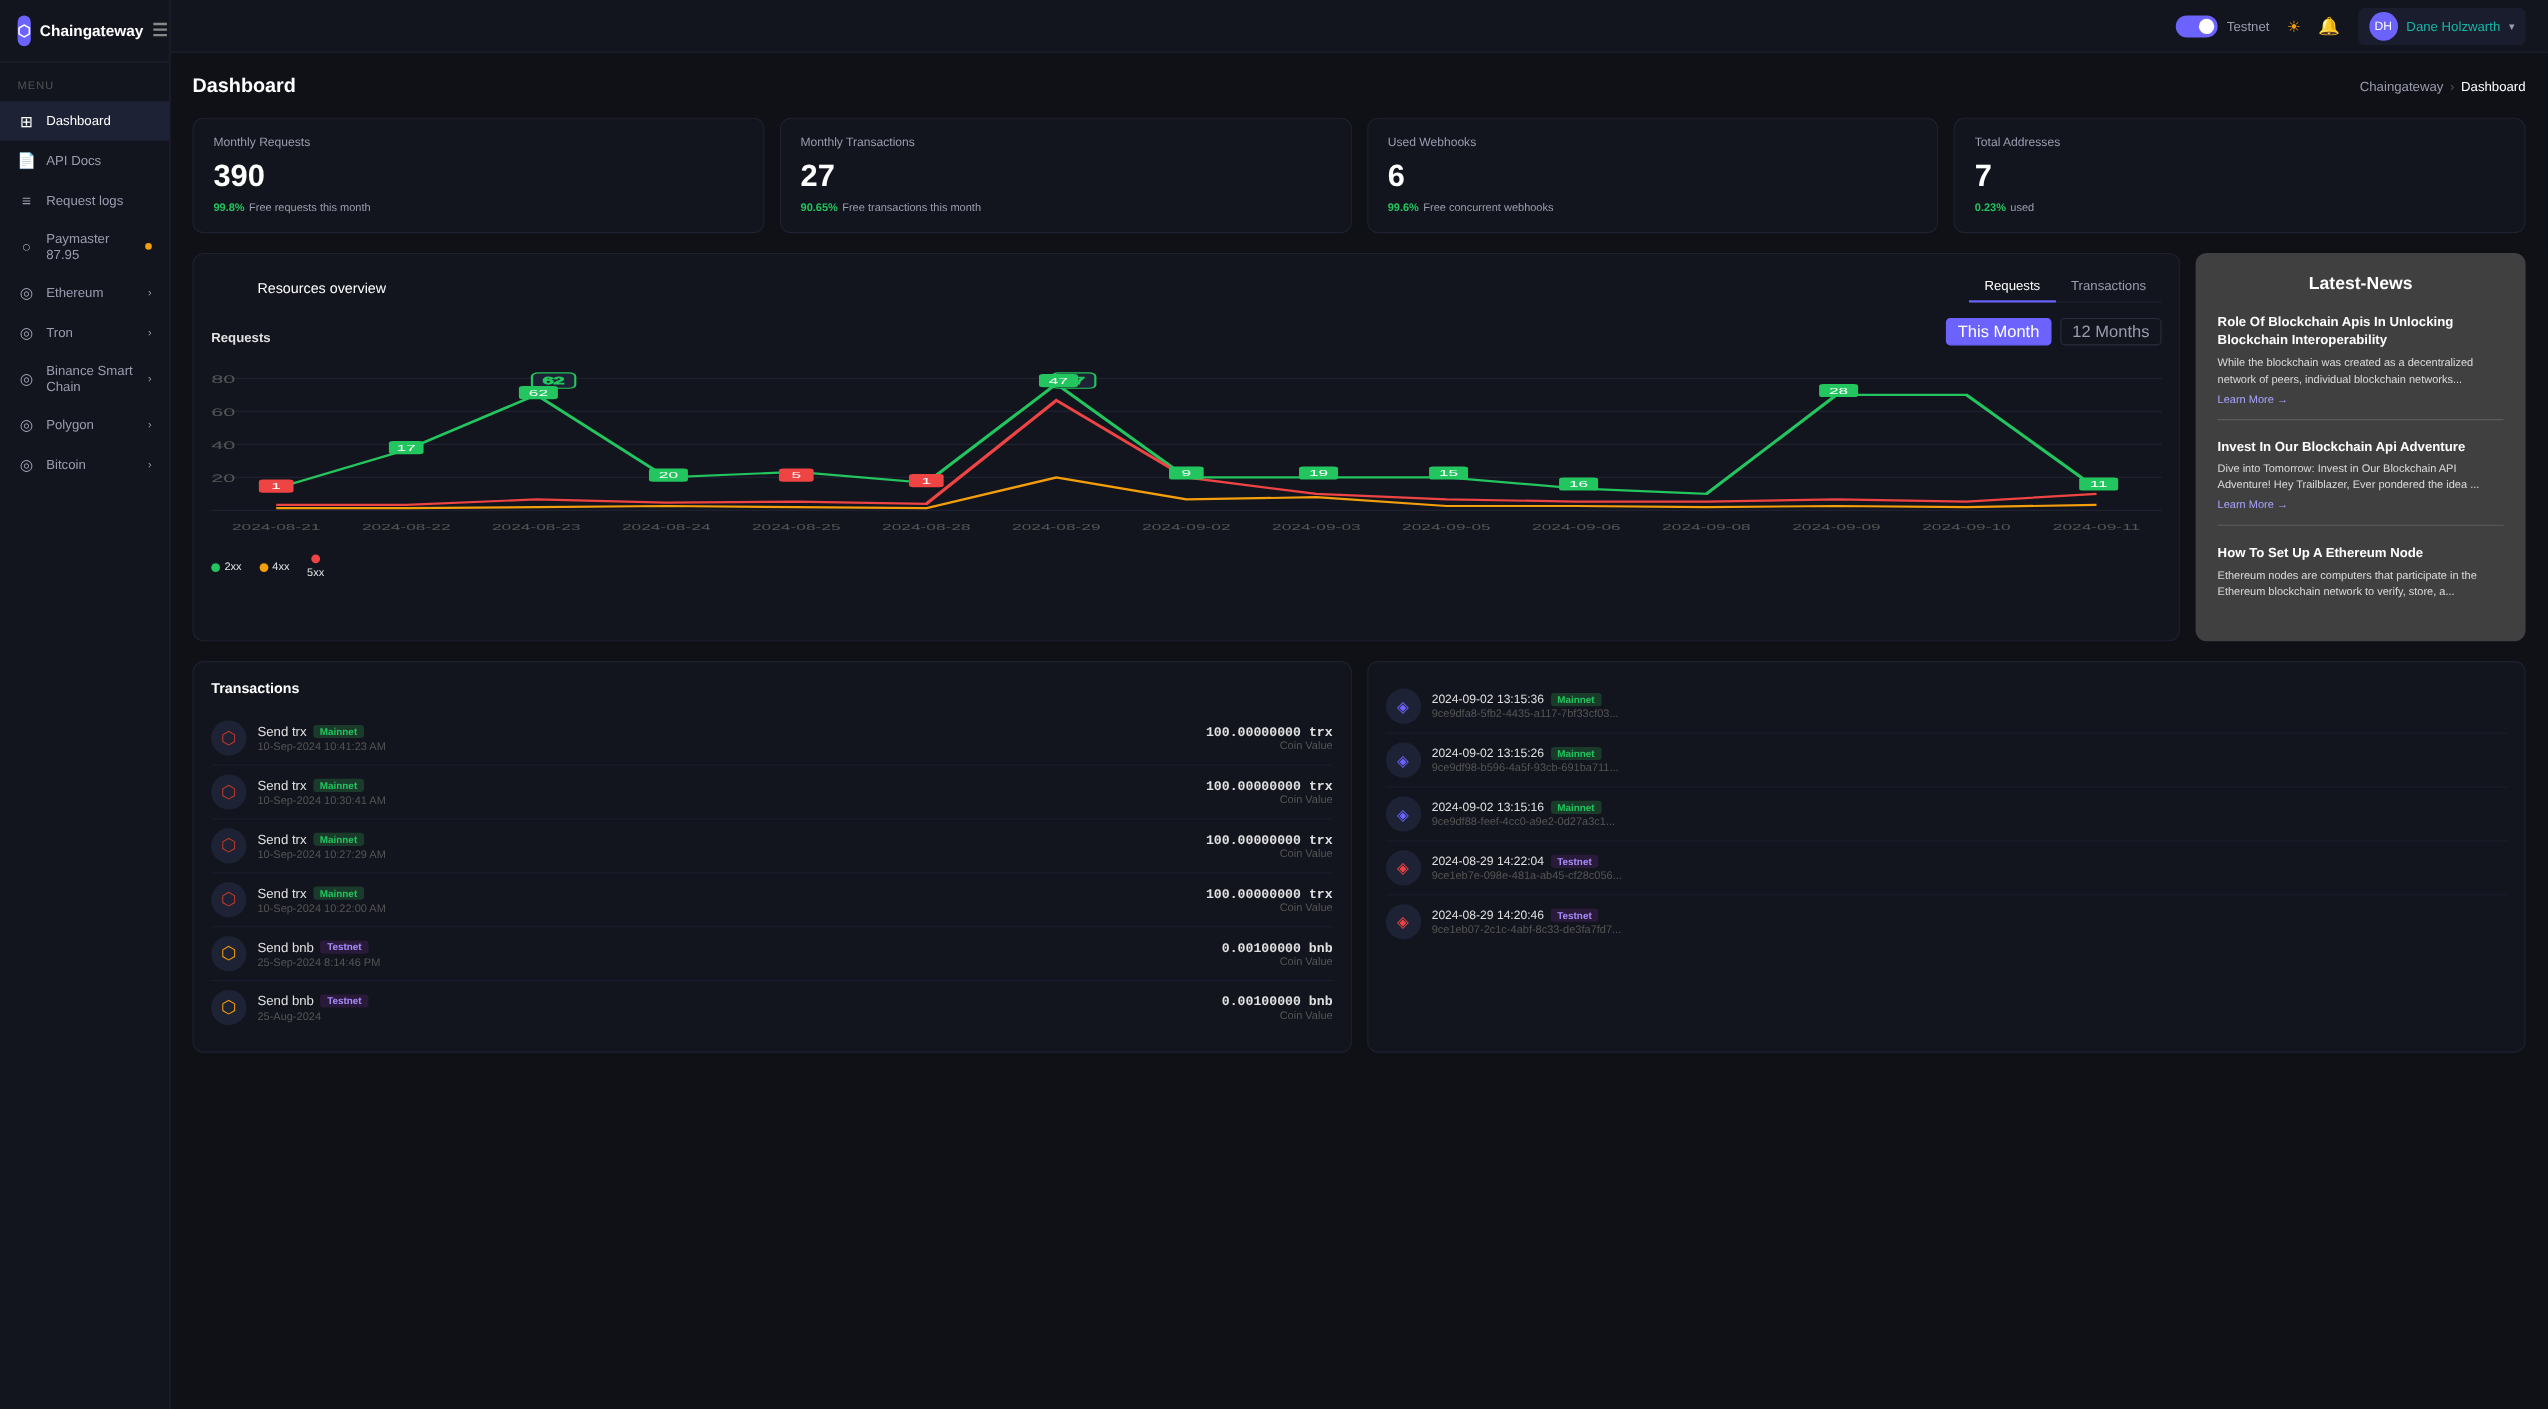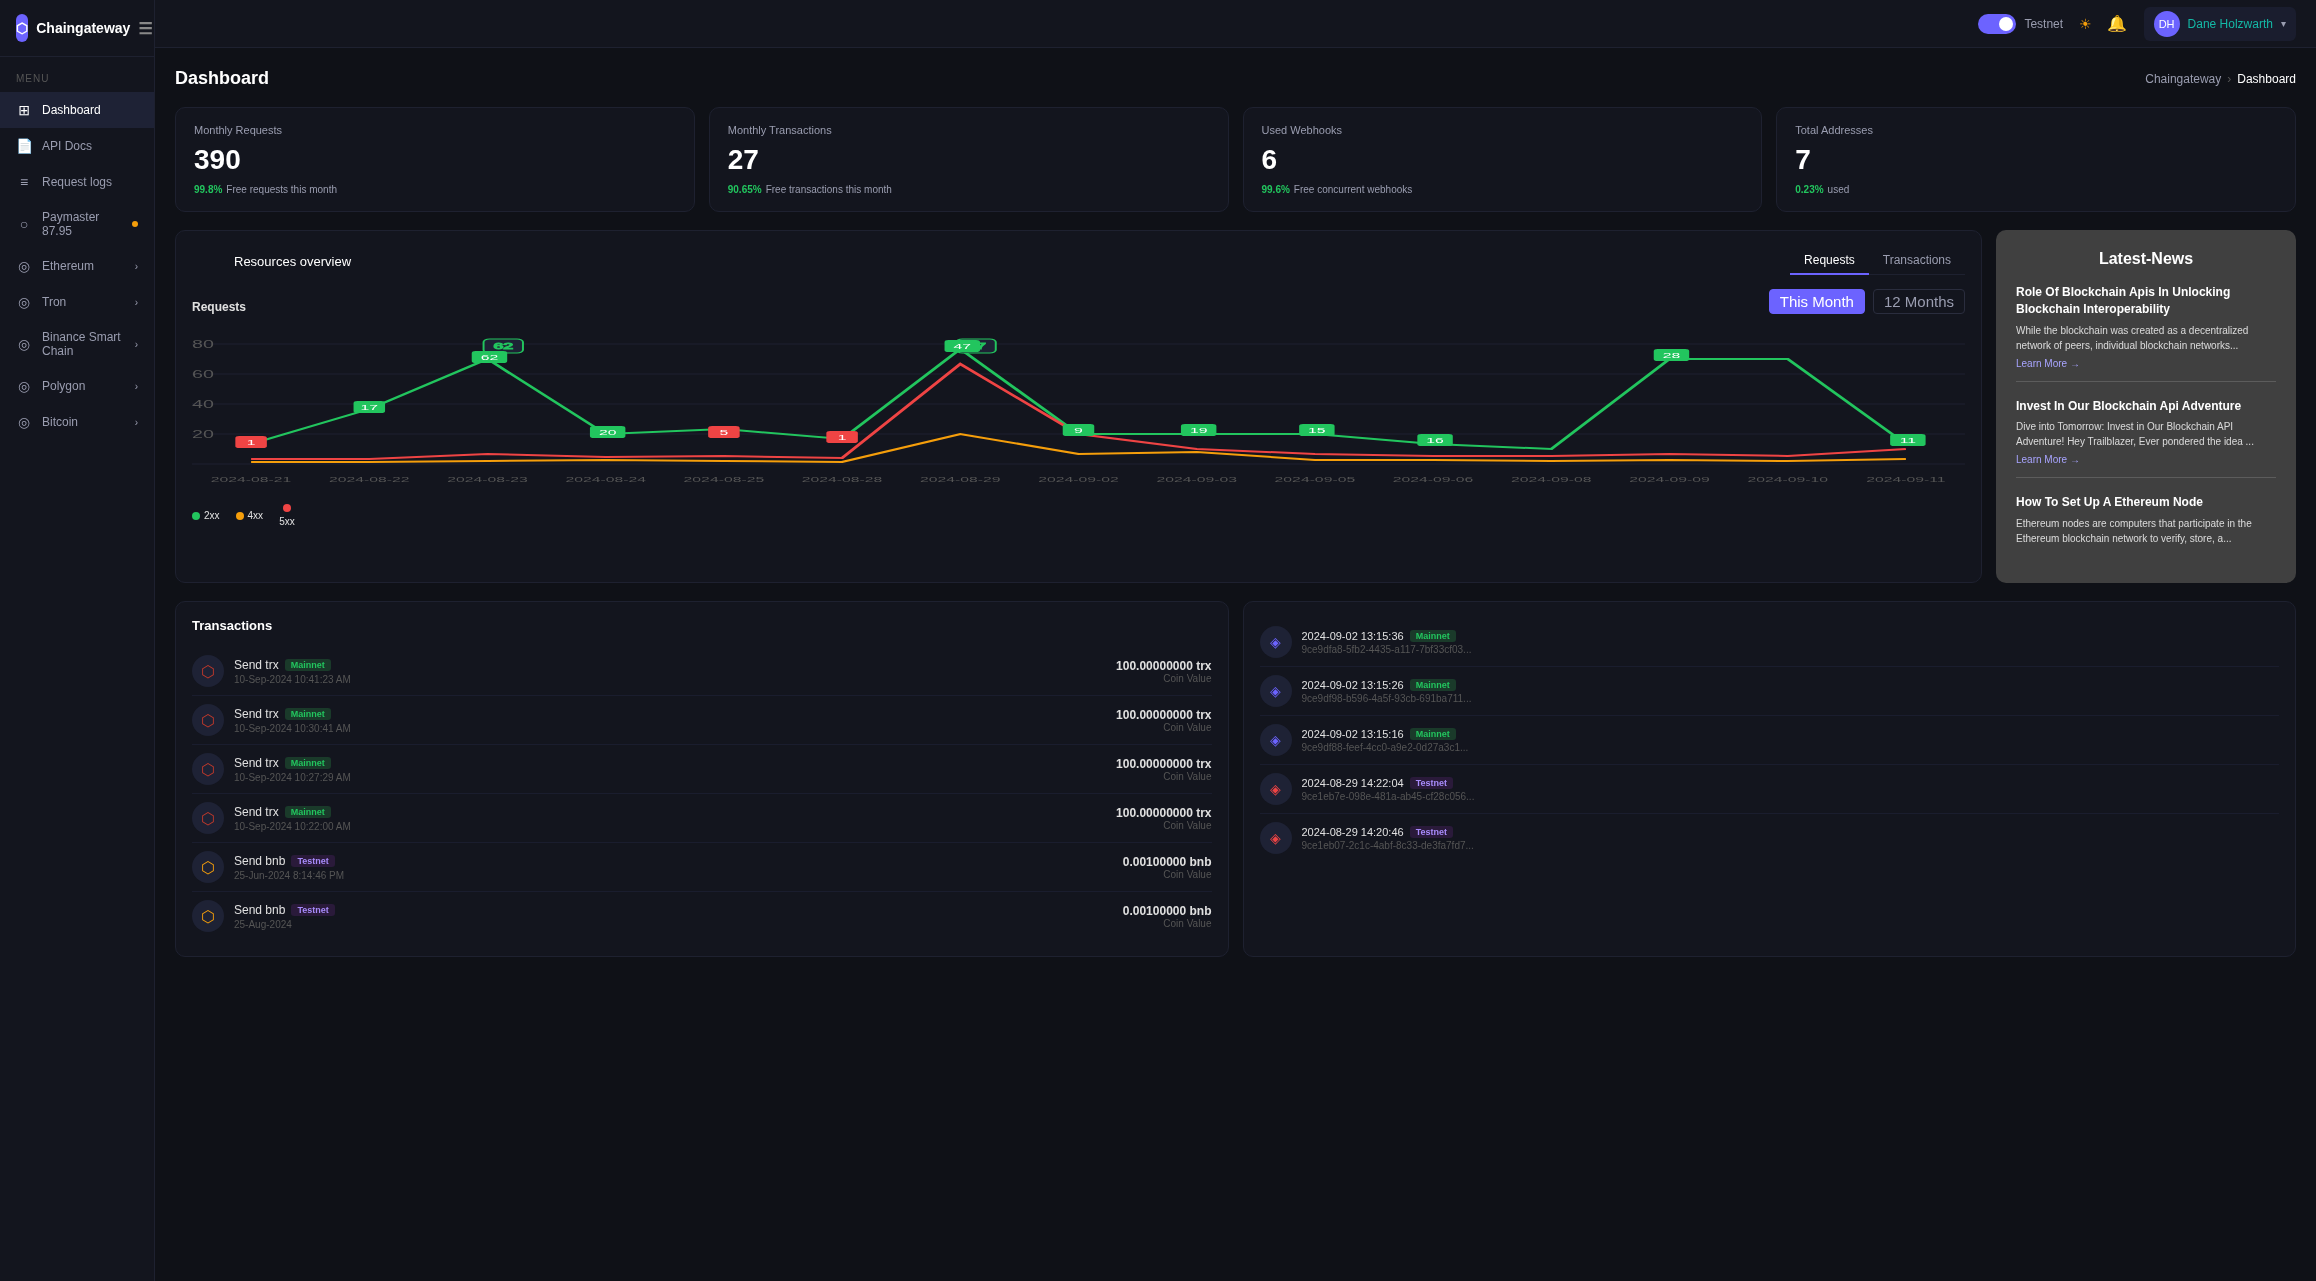--- a/index.html
+++ b/index.html
@@ -145,21 +145,21 @@
     }
     .tx-row:last-child { border-bottom: none; }
     .tx-left { display: flex; align-items: center; gap: 10px; }
     .tx-icon {
       width: 32px; height: 32px; border-radius: 50%; background: #1e2235;
       display: flex; align-items: center; justify-content: center; font-size: 14px;
     }
     .tx-label { font-size: 12px; font-weight: 500; color: #e0e0e0; display: flex; align-items: center; gap: 6px; }
     .tx-date { font-size: 10px; color: #555; margin-top: 2px; }
     .tx-right { text-align: right; }
-    .tx-amount { font-size: 12px; font-weight: 600; color: #e0e0e0; }
+    .tx-amount { font-size: 12px; font-weight: 600; color: #e0e0e0; font-family: Liberation Mono, monospace; }
     .tx-coin { font-size: 10px; color: #555; }
     .badge {
       padding: 1px 6px; border-radius: 3px; font-size: 9px; font-weight: 600;
     }
     .badge-mainnet { background: #1a3a2a; color: #22c55e; }
     .badge-testnet { background: #2a1a3a; color: #a78bfa; }
 
     
     .webhook-row {
       display: flex; align-items: center; gap: 10px;
@@ -536,21 +536,21 @@
           <div class="tx-row">
     <div class="tx-left">
       <div class="tx-icon" style="color:#f59e0b; font-size:16px;">
         ⬡
       </div>
       <div>
         <div class="tx-label">
           Send bnb
           <span class="badge badge-testnet">Testnet</span>
         </div>
-        <div class="tx-date">25-Jun-2024 8:14:46 PM</div>
+        <div class="tx-date">25-Sep-2024 8:14:46 PM</div>
       </div>
     </div>
     <div class="tx-right">
       <div class="tx-amount">0.00100000 bnb</div>
       <div class="tx-coin">Coin Value</div>
     </div>
   </div>
           <div class="tx-row">
     <div class="tx-left">
       <div class="tx-icon" style="color:#f59e0b; font-size:16px;">

